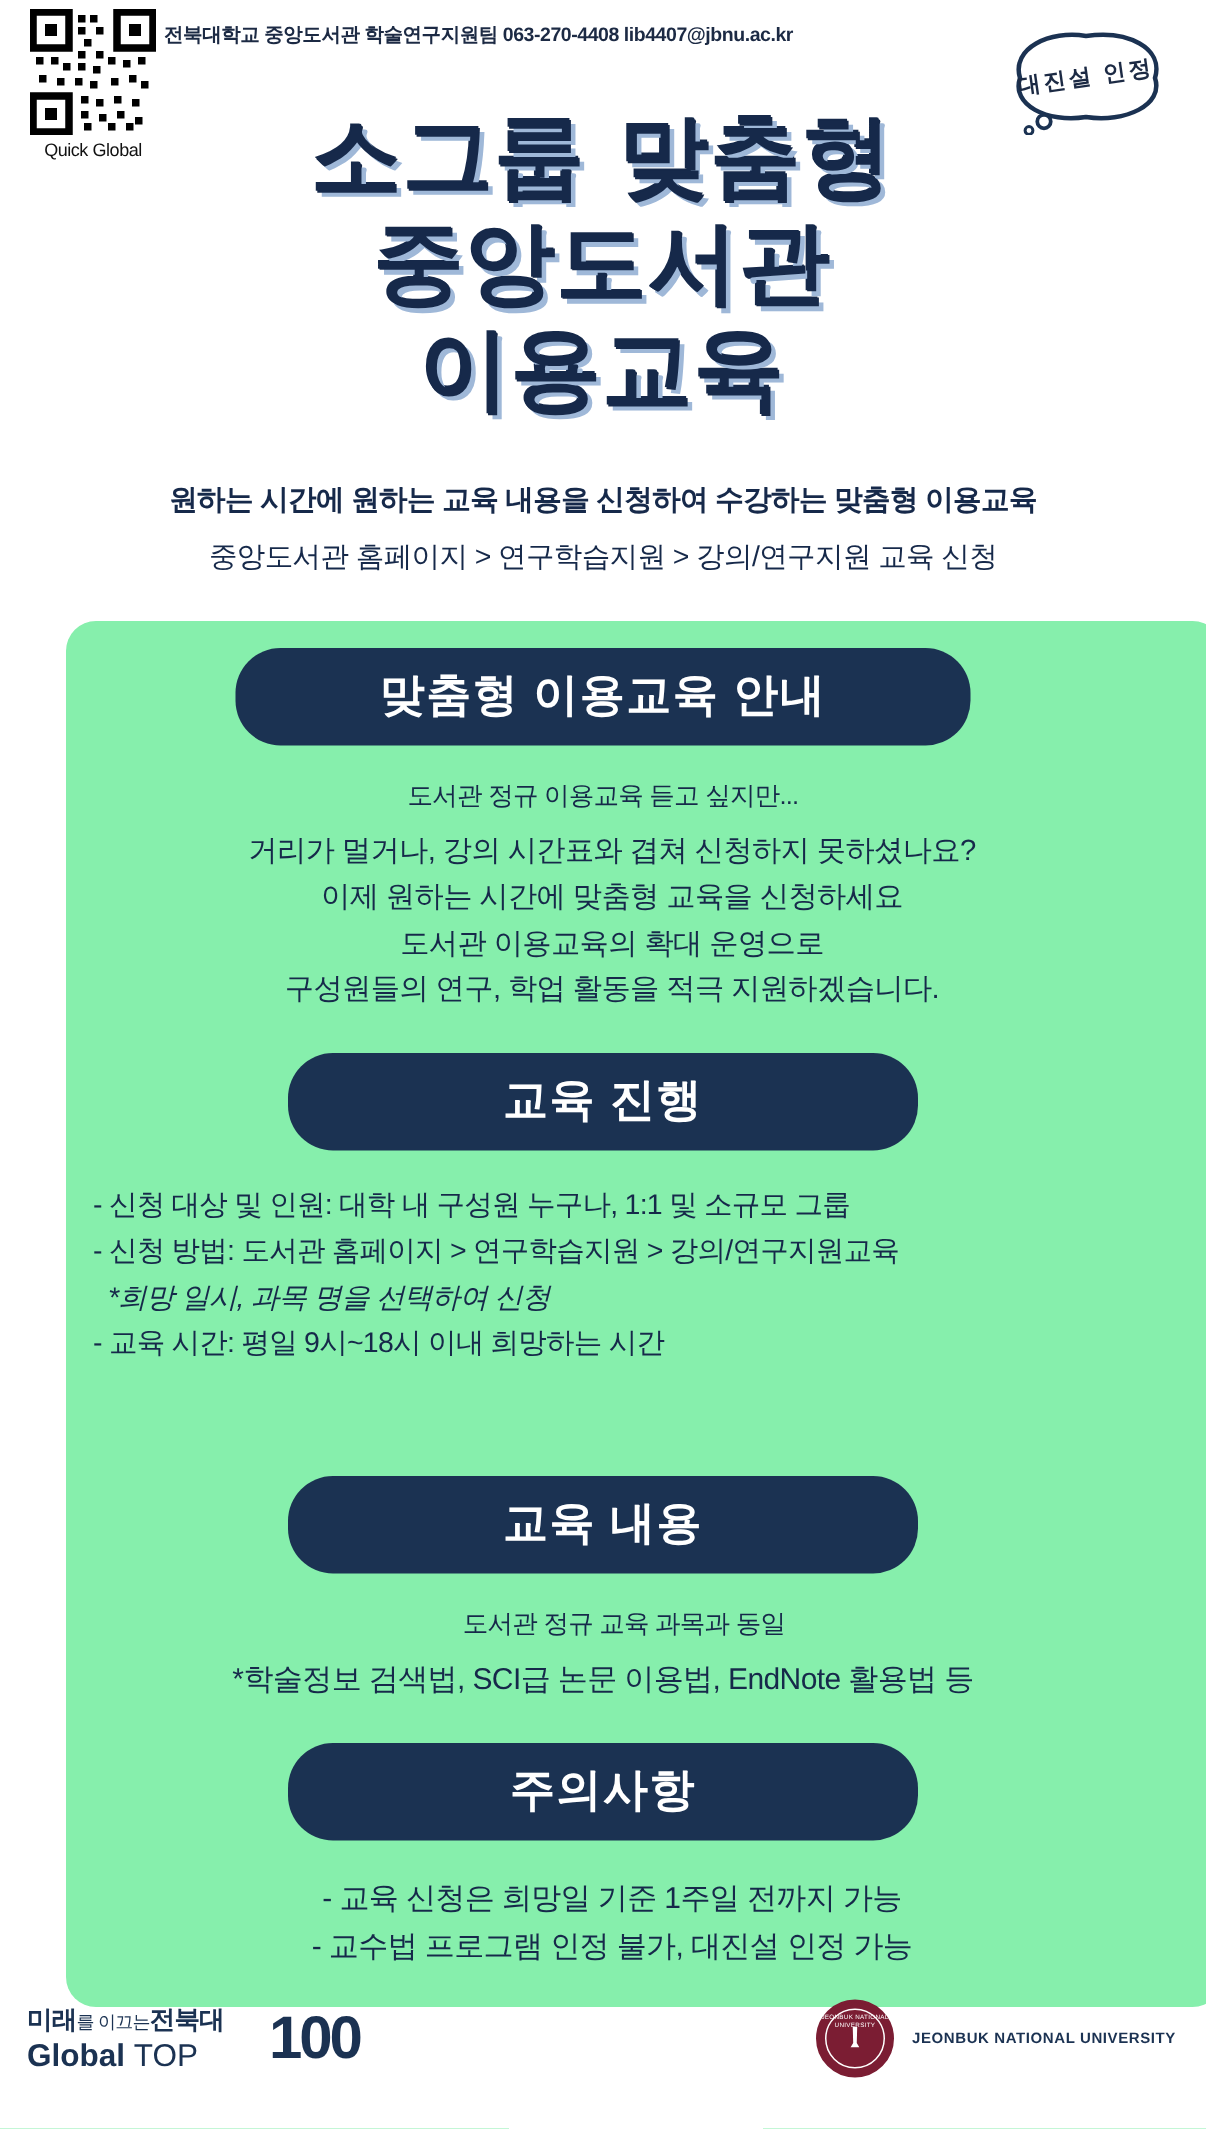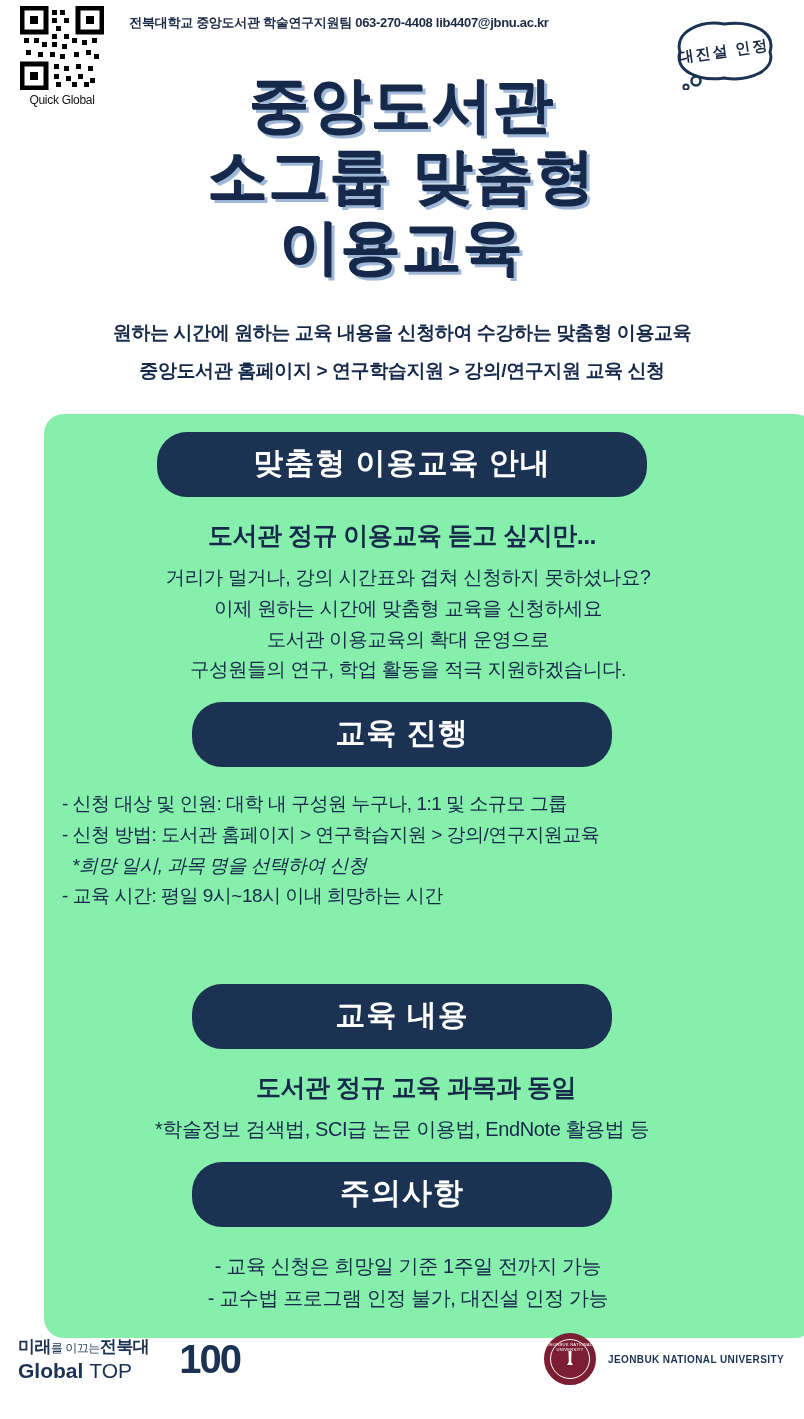--- a/index.html
+++ b/index.html
@@ -20,21 +20,20 @@
   .top-contact {
     position: absolute;
     top: 14px;
     left: 0;
     width: 638px;
     text-align: center;
     font-size: 13px;
     font-weight: bold;
     color: #1c2a44;
     letter-spacing: -0.3px;
-    margin-left: 20px;
   }
 
   .qr-block {
     position: absolute;
     top: 6px;
     left: 6px;
     width: 112px;
     text-align: center;
   }
   .qr-code {
@@ -104,21 +103,21 @@
     text-align: center;
   }
   .subtitle-1 {
     font-size: 19px;
     font-weight: bold;
     color: #16294a;
     letter-spacing: -0.4px;
   }
   .subtitle-2 {
     font-size: 19px;
-    font-weight: bold;
+    font-weight: normal;
     color: #16294a;
     margin-top: 12px;
     letter-spacing: -0.4px;
   }
 
   
   .panel {
     position: absolute;
     top: 414px;
     left: 44px;
@@ -139,22 +138,22 @@
     font-size: 30px;
     padding: 11px 0 13px;
   }
   .pill.w-big { width: 490px; }
   .pill.w-mid { width: 420px; }
 
   .section { position: absolute; left: 0; width: 716px; }
 
   .head-strong {
     text-align: center;
-    font-size: 25px;
-    font-weight: bold;
+    font-size: 17px;
+    font-weight: normal;
     color: #16294a;
     letter-spacing: -0.5px;
   }
   .body-center {
     text-align: center;
     font-size: 19.5px;
     color: #16294a;
     line-height: 1.58;
     letter-spacing: -0.4px;
     padding-left: 12px;
@@ -325,22 +324,22 @@
 <div class="stamp">
   <svg width="116" height="72" viewBox="0 0 116 72" aria-hidden="true">
     <path d="M14 34 C8 14, 34 2, 58 6 C86 2, 110 14, 104 34 C110 52, 84 64, 58 60 C32 64, 8 52, 14 34 Z" fill="#ffffff" stroke="#1b3252" stroke-width="3"></path>
     <circle cx="30" cy="63" r="4.5" fill="#ffffff" stroke="#1b3252" stroke-width="2.5"></circle>
     <circle cx="20" cy="69" r="2.6" fill="#ffffff" stroke="#1b3252" stroke-width="2"></circle>
   </svg>
   <div class="stamp-text">대진설 인정</div>
 </div>
 
 <div class="title-block">
+  <div class="title-line">소그룹 맞춤형</div>
   <div class="title-line">중앙도서관</div>
-  <div class="title-line">소그룹 맞춤형</div>
   <div class="title-line">이용교육</div>
 </div>
 
 <div class="subtitle-block">
   <div class="subtitle-1">원하는 시간에 원하는 교육 내용을 신청하여 수강하는 맞춤형 이용교육</div>
   <div class="subtitle-2">중앙도서관 홈페이지 &gt; 연구학습지원 &gt; 강의/연구지원 교육 신청</div>
 </div>
 
 <div class="panel">
 

